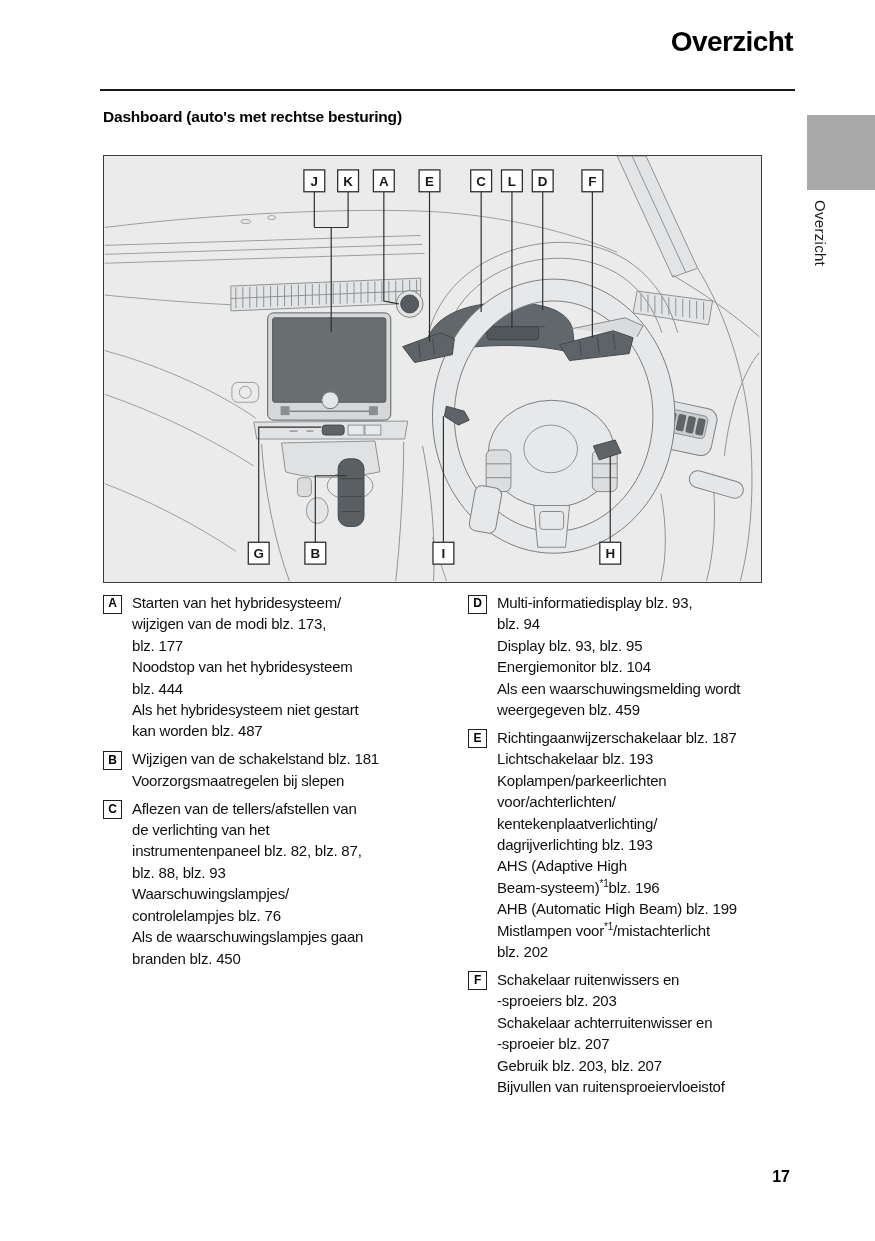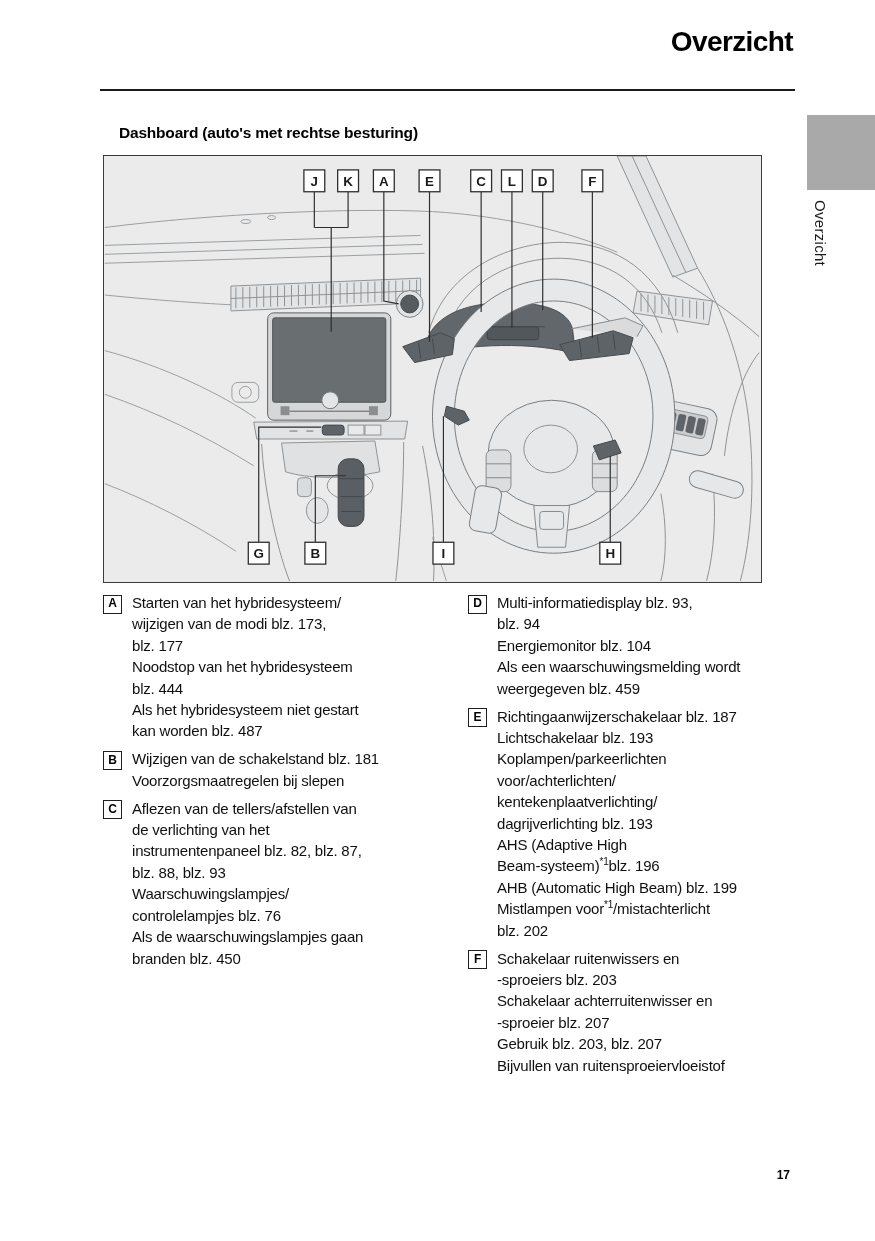--- a/index.html
+++ b/index.html
@@ -7,21 +7,21 @@
     width:875px;height:1241px;position:relative;background:#ffffff;
     font-family:"Liberation Sans","DejaVu Sans",sans-serif;color:#111;
     overflow:hidden;
   }
   .page-title{
     position:absolute;top:26px;right:82px;margin:0;
     font-size:28px;font-weight:bold;letter-spacing:-0.6px;color:#000;
   }
   .rule{position:absolute;left:100px;top:89px;width:695px;height:2px;background:#1a1a1a;}
   .section-heading{
-    position:absolute;left:103px;top:108px;margin:16px;
+    position:absolute;left:103px;top:108px;margin:0;
     font-size:15.5px;font-weight:bold;letter-spacing:-0.2px;color:#000;
   }
   .side-tab{position:absolute;right:0;top:115px;width:68px;height:75px;}
   .side-tab-label{
     position:absolute;left:812px;top:200px;
     writing-mode:vertical-rl;font-size:15px;letter-spacing:0.3px;color:#1a1a1a;
   }
   .figure{
     position:absolute;left:103px;top:155px;width:659px;height:428px;
     border:1.5px solid #3c3c3c;box-sizing:border-box;background:#ebebec;
@@ -34,21 +34,21 @@
     font-size:15px;line-height:21.4px;letter-spacing:-0.2px;color:#101010;}
   .lbox{
     position:absolute;left:0;top:2.5px;width:19px;height:19px;
     border:1.7px solid #1f1f1f;box-sizing:border-box;background:#fff;
     display:flex;align-items:center;justify-content:center;
     font-size:12px;font-weight:bold;color:#000;
   }
   .lline sup{font-size:10px;line-height:0;}
   .page-number{
     position:absolute;top:1168px;right:85px;
-    font-size:12px;font-weight:bold;color:#000;
+    font-size:16px;font-weight:bold;color:#000;
   }
 </style>
 </head>
 <body>
 
 <h1 class="page-title">Overzicht</h1>
 <div class="rule"></div>
 <h2 class="section-heading">Dashboard (auto's met rechtse besturing)</h2>
 <div class="side-tab" style="background: rgb(169, 169, 169);"></div>
 <div class="side-tab-label">Overzicht</div>
@@ -317,20 +317,21 @@
         <div class="lline">controlelampjes blz. 76</div>
         <div class="lline">Als de waarschuwingslampjes gaan</div>
         <div class="lline">branden blz. 450</div>
       </div>
     </div>
   <div class="col right" id="legend-right">
       <div class="item">
         <span class="lbox">D</span>
         <div class="lline">Multi-informatiedisplay blz. 93,</div>
         <div class="lline">blz. 94</div>
+        <div class="lline">Display blz. 93, blz. 95</div>
         <div class="lline">Energiemonitor blz. 104</div>
         <div class="lline">Als een waarschuwingsmelding wordt</div>
         <div class="lline">weergegeven blz. 459</div>
       </div>
       <div class="item">
         <span class="lbox">E</span>
         <div class="lline">Richtingaanwijzerschakelaar blz. 187</div>
         <div class="lline">Lichtschakelaar blz. 193</div>
         <div class="lline">Koplampen/parkeerlichten</div>
         <div class="lline">voor/achterlichten/</div>

